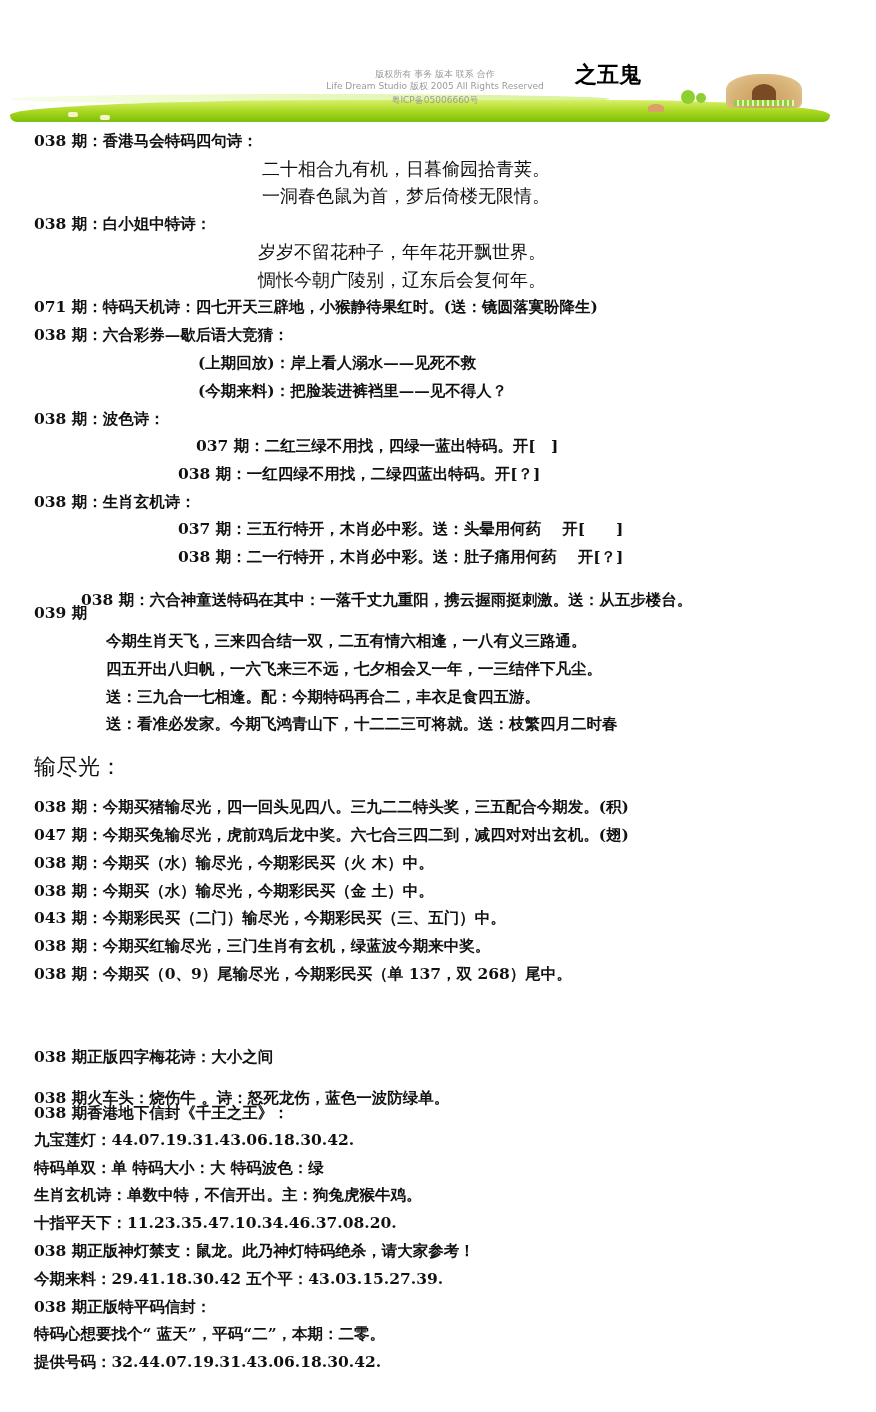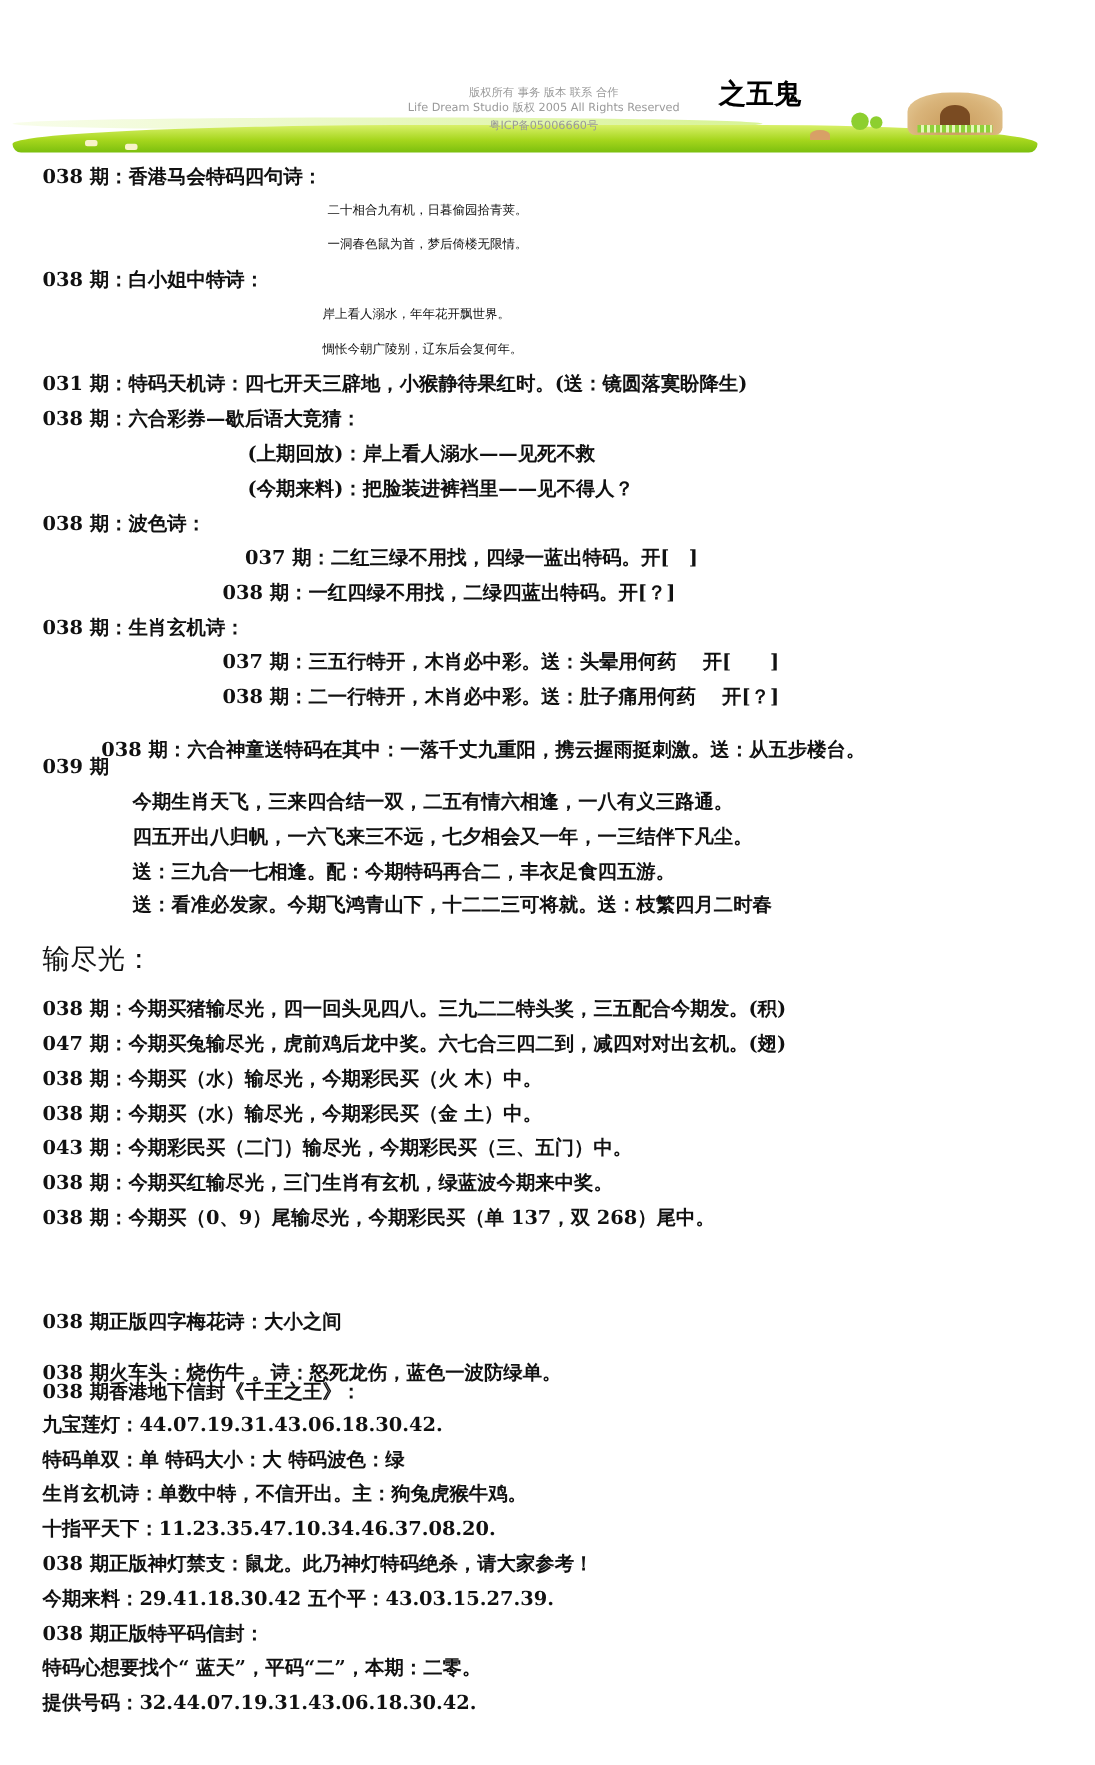--- a/index.html
+++ b/index.html
@@ -59,21 +59,21 @@
     .flower { position: absolute; width: 10px; height: 5px; background: #f8f3c8; border-radius: 2px; }
     .flower.f1 { left: 68px; top: 112px; }
     .flower.f2 { left: 100px; top: 115px; }
 
     
     .doc { position: absolute; left: 0; top: 0; width: 876px; }
     .line {
       position: absolute; white-space: nowrap;
       font-size: 15.5px; line-height: 20px; font-weight: bold;
     }
-    .line.poem { font-weight: normal; font-size: 10px; }
+    .line.poem { font-weight: normal; font-size: 18px; }
     .heading-big {
       position: absolute; left: 34px; top: 752px;
       font-size: 22px; font-weight: normal; white-space: nowrap;
     }
   </style>
 </head>
 <body>
 
 <div class="banner">
   <div class="hill-top"></div>
@@ -92,23 +92,23 @@
   <div class="copy l3">粤ICP备05006660号</div>
   <div class="subtitle">之五鬼</div>
 </div>
 
 <div class="doc" id="doc">
   <div id="sec1">
       <div class="line" style="left: 34px; top: 131px;">038 期：香港马会特码四句诗：</div>
       <div class="line poem" style="left: 262px; top: 159px;">二十相合九有机，日暮偷园拾青荚。</div>
       <div class="line poem" style="left: 262px; top: 186px;">一洞春色鼠为首，梦后倚楼无限情。</div>
       <div class="line" style="left: 34px; top: 214px;">038 期：白小姐中特诗：</div>
-      <div class="line poem" style="left: 258px; top: 242px;">岸上看人溺水，年年花开飘世界。</div>
+      <div class="line poem" style="left: 258px; top: 242px;">岁岁不留花种子，年年花开飘世界。</div>
       <div class="line poem" style="left: 258px; top: 270px;">惆怅今朝广陵别，辽东后会复何年。</div>
-      <div class="line" style="left: 34px; top: 297px;">031 期：特码天机诗：四七开天三辟地，小猴静待果红时。(送：镜圆落寞盼降生)</div>
+      <div class="line" style="left: 34px; top: 297px;">071 期：特码天机诗：四七开天三辟地，小猴静待果红时。(送：镜圆落寞盼降生)</div>
       <div class="line" style="left: 34px; top: 325px;">038 期：六合彩券—歇后语大竞猜：</div>
       <div class="line" style="left: 198px; top: 353px;">(上期回放)：岸上看人溺水——见死不救</div>
       <div class="line" style="left: 198px; top: 381px;">(今期来料)：把脸装进裤裆里——见不得人？</div>
       <div class="line" style="left: 34px; top: 409px;">038 期：波色诗：</div>
       <div class="line" style="left: 178px; top: 436px; margin-left: 18px;">037 期：二红三绿不用找，四绿一蓝出特码。开[　]</div>
       <div class="line" style="left: 178px; top: 464px;">038 期：一红四绿不用找，二绿四蓝出特码。开[？]</div>
       <div class="line" style="left: 34px; top: 492px;">038 期：生肖玄机诗：</div>
       <div class="line" style="left: 178px; top: 519px;">037 期：三五行特开，木肖必中彩。送：头晕用何药　 开[　　]</div>
       <div class="line" style="left: 178px; top: 547px;">038 期：二一行特开，木肖必中彩。送：肚子痛用何药　 开[？]</div>
       <div class="line" style="left: 34px; top: 590px; margin-left: 47px;">038 期：六合神童送特码在其中：一落千丈九重阳，携云握雨挺刺激。送：从五步楼台。</div>

